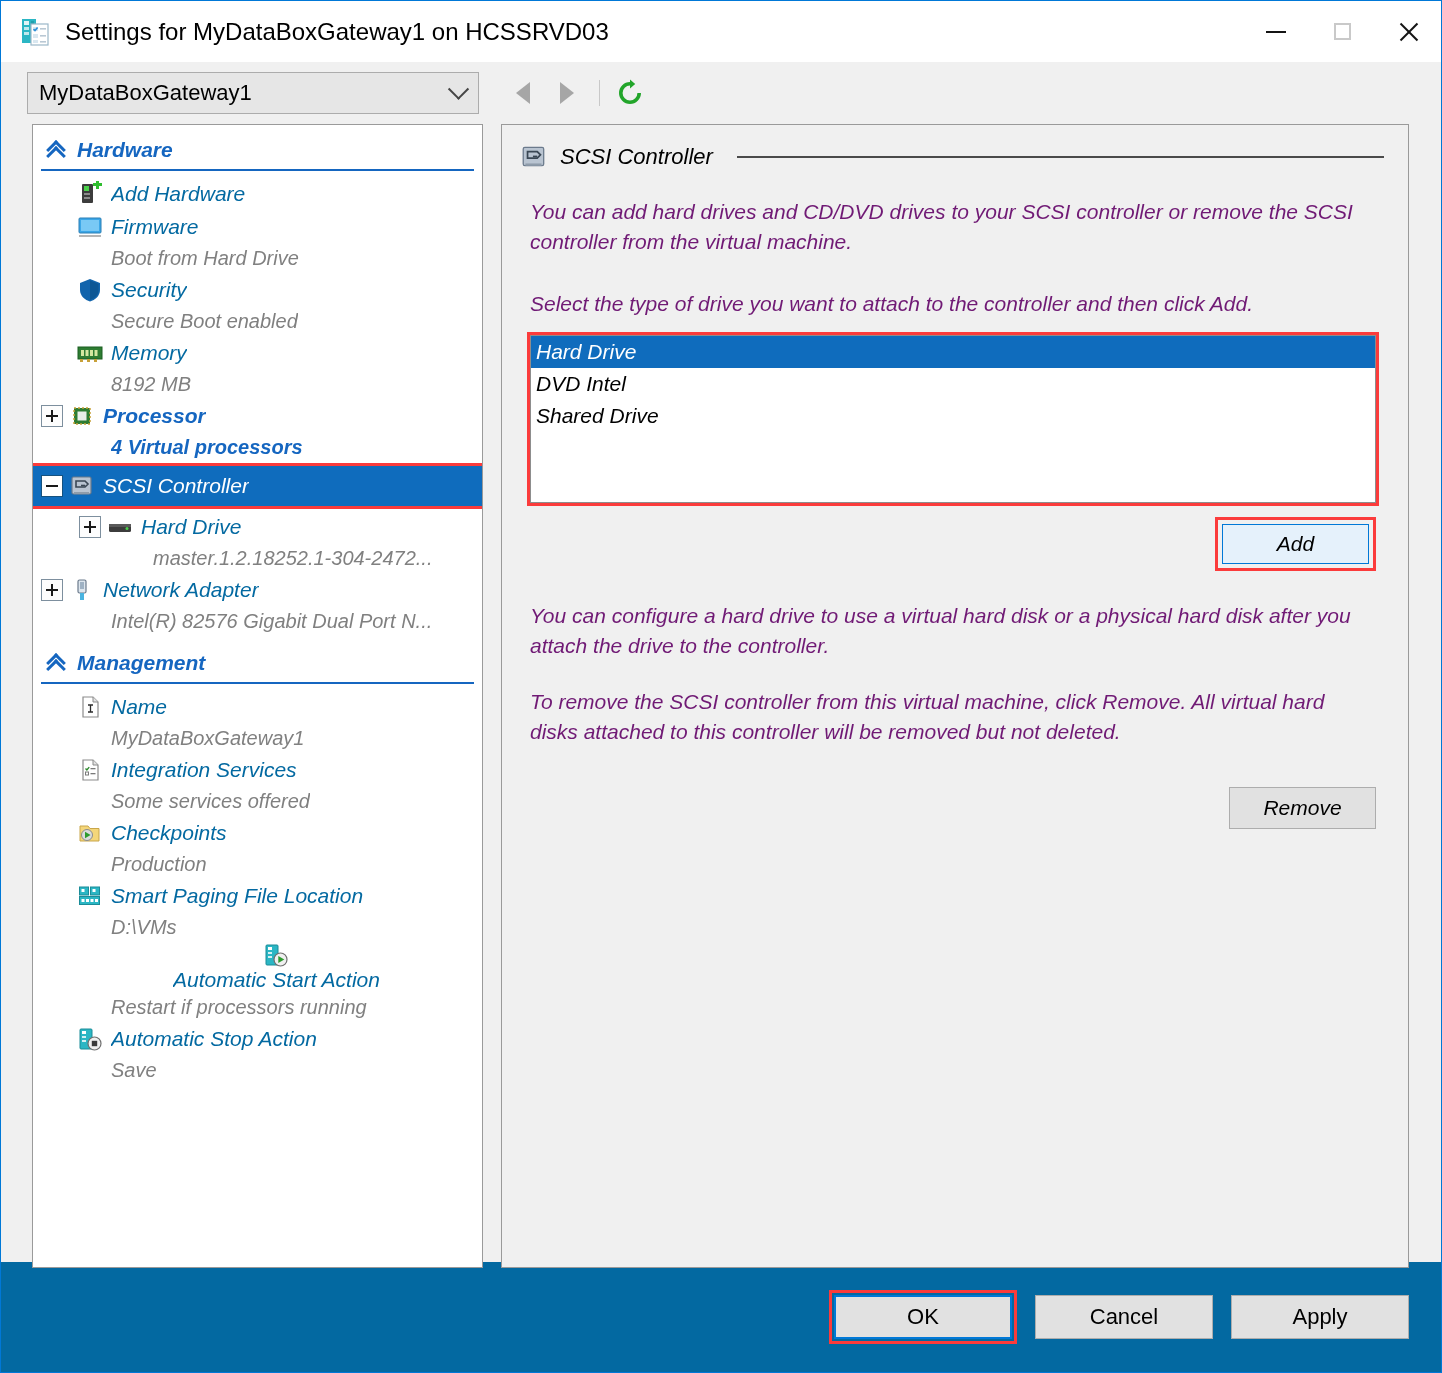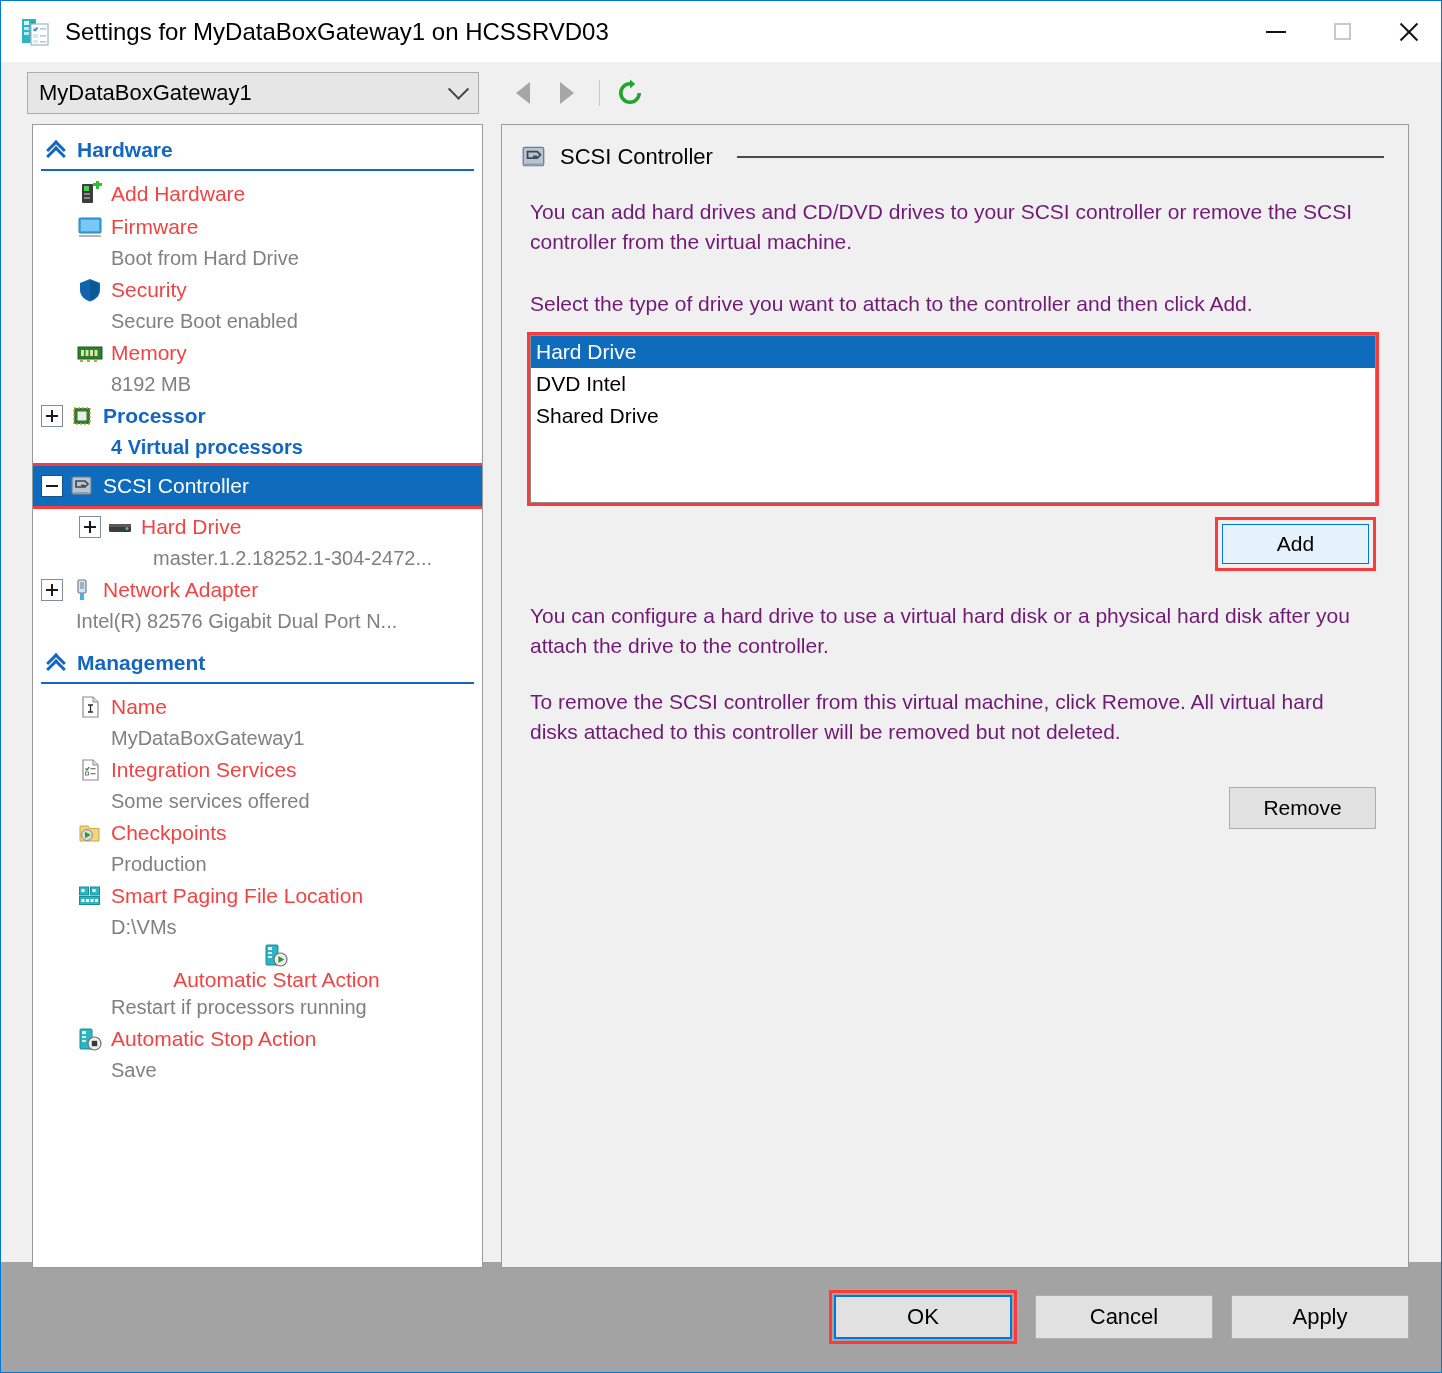--- a/index.html
+++ b/index.html
@@ -154,20 +154,21 @@
     width: 40px; height: 40px;
     display: flex; align-items: center; justify-content: center;
   }
 
   
   .body-split {
     flex: 1 1 auto;
     display: flex;
     padding: 0 0 0 0;
     min-height: 0;
+    font-style: italic;
   }
 
   
   .tree-panel {
     margin-left: 31px;
     width: 451px;
     background: #ffffff;
     border: 1px solid #9a9a9a;
     box-sizing: border-box;
     margin-bottom: 0;
@@ -250,21 +251,21 @@
     border-left: 2px solid #1a1a1a;
   }
   .tree-icon {
     width: 26px; height: 26px;
     flex: 0 0 auto;
     position: relative;
     margin: 0 8px 0 6px;
   }
   .tree-label {
     font-size: 21px;
-    color: #ef4444;
+    color: #0369a1;
     white-space: nowrap;
     overflow: hidden;
   }
   .tree-label.link {
     color: #1566c0;
     font-weight: bold;
   }
   .tree-sub {
     font-size: 20px;
     color: #808080;
@@ -391,21 +392,21 @@
   }
 
   
   .footer {
     height: 110px;
     flex: 0 0 auto;
     display: flex;
     align-items: center;
     justify-content: flex-end;
     padding-right: 32px;
-    background: #a3a3a3;
+    background: #0369a1;
   }
   .btn-footer {
     width: 178px;
     height: 44px;
     margin-left: 18px;
     font-size: 22px;
   }
   .btn-ok {
     border: 2px solid #0078d7;
     background: #e1e1e1;
@@ -601,21 +602,21 @@
           <div class="expander plus"></div>
           <div class="tree-icon">
             <svg width="26" height="26" viewBox="0 0 26 26">
               <rect x="9" y="3" width="8" height="13" rx="1.5" fill="#dde6ee" stroke="#6b7a8c" stroke-width="1.2"></rect>
               <rect x="11" y="5" width="4" height="7" fill="#9fb2c4"></rect>
               <rect x="11" y="16" width="4" height="7" fill="#49b3e0"></rect>
             </svg>
           </div>
           <div class="tree-label">Network Adapter</div>
         </div>
-        <div class="subrow" style="padding-left:43px;">
+        <div class="subrow" style="padding-left:78px;">
           <div class="tree-sub">Intel(R) 82576 Gigabit Dual Port N...</div>
         </div>
 
         <div class="section-head" style="margin-top:10px;">
           <div class="section-chev">
             <div class="dbl-chev">
                 <span class="a"></span>
                 <span class="b"></span>
               </div>
           </div>

